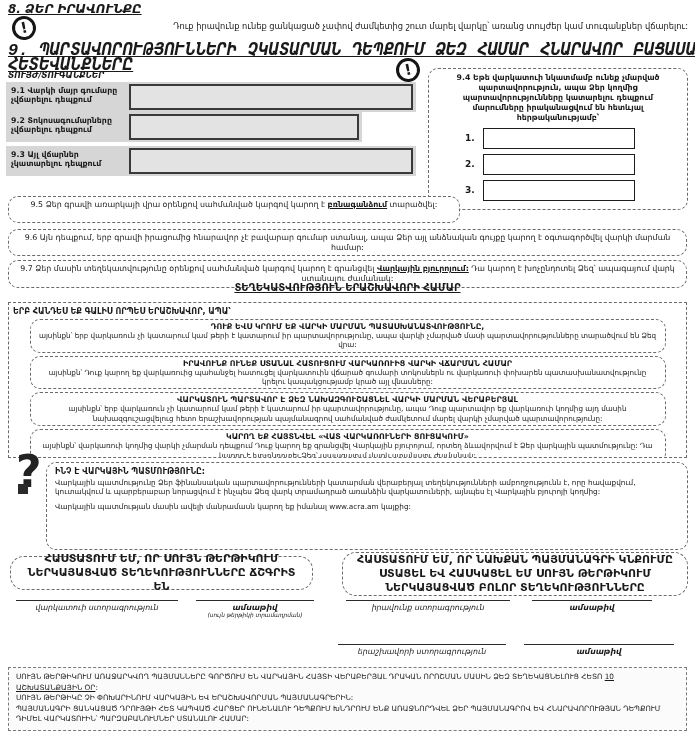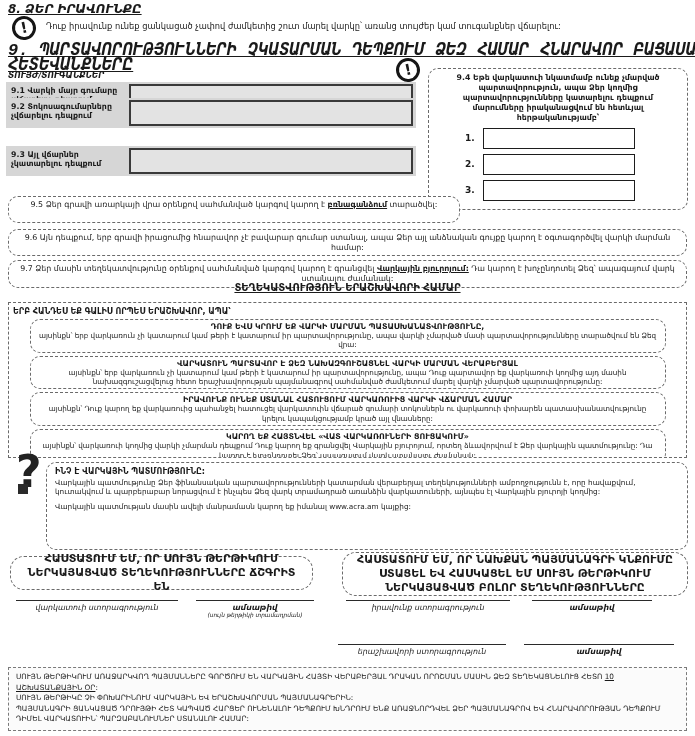--- a/index.html
+++ b/index.html
@@ -27,21 +27,21 @@
   .q-icon { font-weight: bold; font-size: 44px; line-height: 0.9; color: #222; position: relative; }
   .q-icon .cube { position: absolute; left: 2px; bottom: -2px; width: 10px; height: 10px; background: #2a2a2a; }
 
   .dashbox { border: 1.5px dashed #6a6a6a; background: #fff; margin-top: 10px; }
   .rnd { border-radius: 10px; }
   .rnd-lg { border-radius: 14px; }
 
   .hdr8 { font-size: 12px; }
   .hdr9 { font-size: 17px; letter-spacing: 0.2px; white-space: nowrap; font-family: Liberation Mono, monospace; }
 
-  .intro-text { font-size: 8.3px; line-height: 1.25; }
+  .intro-text { font-size: 8.3px; line-height: 1.25; text-align: right; }
 
   .pen-row {
     display: flex; align-items: stretch;
     background: #d6d6d6; padding: 2px 3px;
   }
   .pen-label { width: 120px; font-size: 7.8px; font-weight: bold; line-height: 1.2; padding: 2px 3px 0 2px; }
   .pen-input { flex: 1; border: 2px solid #3a3a3a; background: #e3e3e3; }
 
   .box94 { padding: 4px 8px; font-size: 7.8px; line-height: 1.28; }
   .slot-row { display: flex; align-items: center; margin: 5px 0 0 28px; }
@@ -79,21 +79,21 @@
 <div class="abs intro-text" style="left:46px; top:21px; width:642px;">Դուք իրավունք ունեք ցանկացած չափով ժամկետից շուտ մարել վարկը՝ առանց տույժեր կամ տուգանքներ վճարելու:</div>
 
 <div class="abs bi u hdr9" style="left:8px; top:39px;">9. ՊԱՐՏԱՎՈՐՈՒԹՅՈՒՆՆԵՐԻ ՉԿԱՏԱՐՄԱՆ ԴԵՊՔՈՒՄ ՁԵԶ ՀԱՄԱՐ ՀՆԱՐԱՎՈՐ ԲԱՑԱՍԱԿԱՆ</div>
 <div class="abs bi u hdr9" style="left:8px; top:54px;">ՀԵՏԵՎԱՆՔՆԵՐԸ</div>
 <div class="abs bi" style="left:8px; top:71px; font-size:8px;">ՏՈՒՅԺ/ՏՈՒԳԱՆՔՆԵՐ</div>
 
 <div class="abs pen-row" style="left:6px; top:82px; width:410px; height:30px;">
   <div class="pen-label">9.1 Վարկի մայր գումարը չվճարելու դեպքում</div>
   <div class="pen-input"></div>
 </div>
-<div class="abs pen-row" style="left:6px; top:98px; width:410px; height:30px;">
+<div class="abs pen-row" style="left:6px; top:112px; width:356px; height:30px;">
   <div class="pen-label">9.2 Տոկոսագումարները չվճարելու դեպքում</div>
   <div class="pen-input"></div>
 </div>
 <div class="abs pen-row" style="left:6px; top:146px; width:410px; height:30px;">
   <div class="pen-label">9.3 Այլ վճարներ չկատարելու դեպքում</div>
   <div class="pen-input"></div>
 </div>
 
 <div class="abs excl-icon" style="left:396px; top:58px;">
     <span>!</span>
@@ -123,26 +123,26 @@
 </div>
 
 <div class="abs b u center" style="left:0; top:282px; width:695px; font-size:10px;">ՏԵՂԵԿԱՏՎՈՒԹՅՈՒՆ ԵՐԱՇԽԱՎՈՐԻ ՀԱՄԱՐ</div>
 <div class="abs dashbox" style="left:8px; top:292px; width:679px; height:156px; padding-top:2px; overflow:hidden;">
   <div class="g-lead">ԵՐԲ ՀԱՆԴԵՍ ԵՔ ԳԱԼԻՍ ՈՐՊԵՍ ԵՐԱՇԽԱՎՈՐ, ԱՊԱ՝</div>
   <div class="dashbox rnd g-block">
     <div class="g-head">ԴՈՒՔ ԵՎՍ ԿՐՈՒՄ ԵՔ ՎԱՐԿԻ ՄԱՐՄԱՆ ՊԱՏԱՍԽԱՆԱՏՎՈՒԹՅՈՒՆԸ,</div>
     <div class="g-body">այսինքն՝ երբ վարկառուն չի կատարում կամ թերի է կատարում իր պարտավորությունը, ապա վարկի չմարված մասի պարտավորությունները տարածվում են Ձեզ վրա:</div>
   </div>
   <div class="dashbox rnd g-block">
+    <div class="g-head">ԻՐԱՎՈՒՆՔ ՈՒՆԵՔ ՍՏԱՆԱԼ ՀԱՏՈՒՑՈՒՄ ՎԱՐԿԱՌՈՒԻՑ ՎԱՐԿԻ ՎՃԱՐՄԱՆ ՀԱՄԱՐ</div>
+    <div class="g-body">այսինքն՝ Դուք կարող եք վարկառուից պահանջել հատուցել վարկատուին վճարած գումարի տոկոսներն ու վարկառուի փոխարեն պատասխանատվությունը կրելու կապակցությամբ կրած այլ վնասները:</div>
+  </div>
+  <div class="dashbox rnd g-block">
     <div class="g-head">ՎԱՐԿԱՏՈՒՆ ՊԱՐՏԱՎՈՐ Է ՁԵԶ ՆԱԽԱԶԳՈՒՇԱՑՆԵԼ ՎԱՐԿԻ ՄԱՐՄԱՆ ՎԵՐԱԲԵՐՅԱԼ</div>
     <div class="g-body">այսինքն՝ երբ վարկառուն չի կատարում կամ թերի է կատարում իր պարտավորությունը, ապա Դուք պարտավոր եք վարկառուի կողմից այդ մասին նախազգուշացվելուց հետո երաշխավորության պայմանագրով սահմանված ժամկետում մարել վարկի չմարված պարտավորությունը:</div>
-  </div>
-  <div class="dashbox rnd g-block">
-    <div class="g-head">ԻՐԱՎՈՒՆՔ ՈՒՆԵՔ ՍՏԱՆԱԼ ՀԱՏՈՒՑՈՒՄ ՎԱՐԿԱՌՈՒԻՑ ՎԱՐԿԻ ՎՃԱՐՄԱՆ ՀԱՄԱՐ</div>
-    <div class="g-body">այսինքն՝ Դուք կարող եք վարկառուից պահանջել հատուցել վարկատուին վճարած գումարի տոկոսներն ու վարկառուի փոխարեն պատասխանատվությունը կրելու կապակցությամբ կրած այլ վնասները:</div>
   </div>
   <div class="dashbox rnd g-block">
     <div class="g-head">ԿԱՐՈՂ ԵՔ ՀԱՅՏՆՎԵԼ «ՎԱՏ ՎԱՐԿԱՌՈՒՆԵՐԻ ՑՈՒՑԱԿՈՒՄ»</div>
     <div class="g-body">այսինքն՝ վարկառուի կողմից վարկի չմարման դեպքում Դուք կարող եք գրանցվել Վարկային բյուրոյում, որտեղ ձևավորվում է Ձեր վարկային պատմությունը: Դա կարող է խոչընդոտել Ձեզ՝ ապագայում վարկ ստանալու ժամանակ:</div>
   </div>
 </div>
 
 <div class="abs q-icon" style="left:16px; top:452px;"><span>?</span><span class="cube"></span></div>
 <div class="abs dashbox rnd qbox" style="left:46px; top:452px; width:642px; height:88px; overflow:hidden;">
   <div class="head">ԻՆՉ Է ՎԱՐԿԱՅԻՆ ՊԱՏՄՈՒԹՅՈՒՆԸ:</div>

